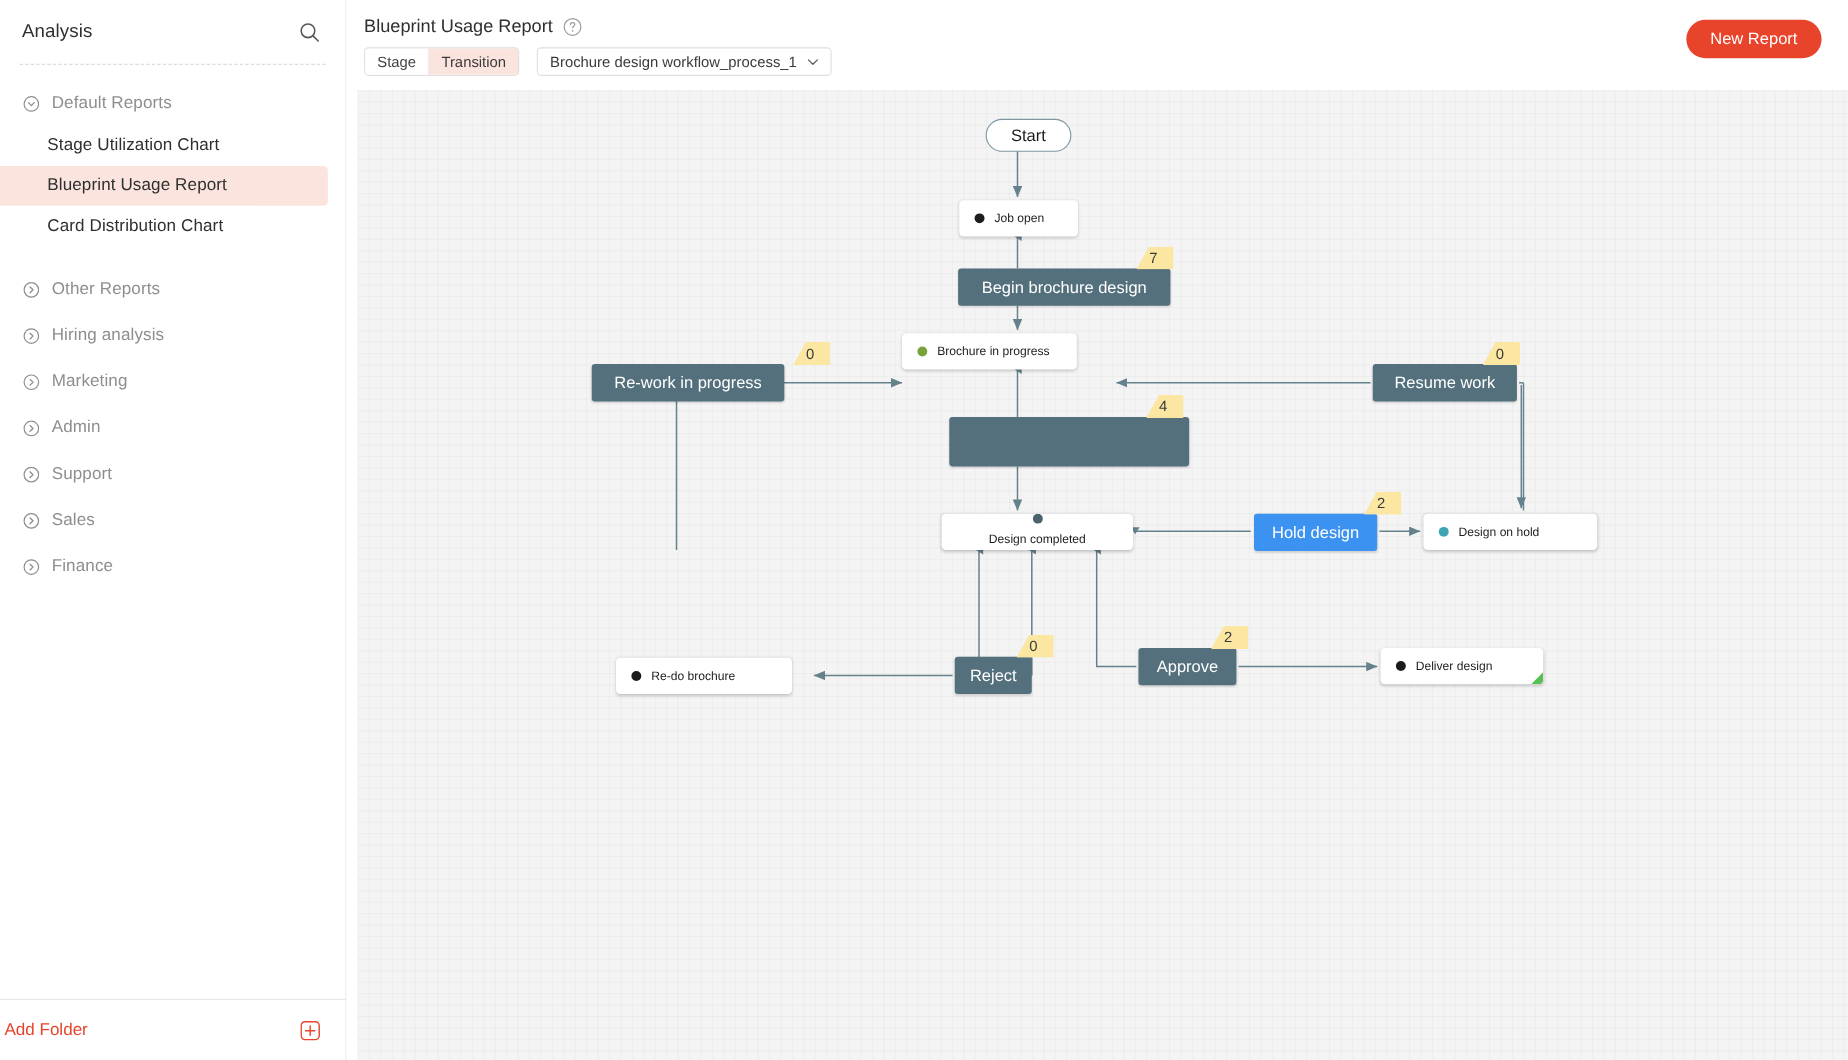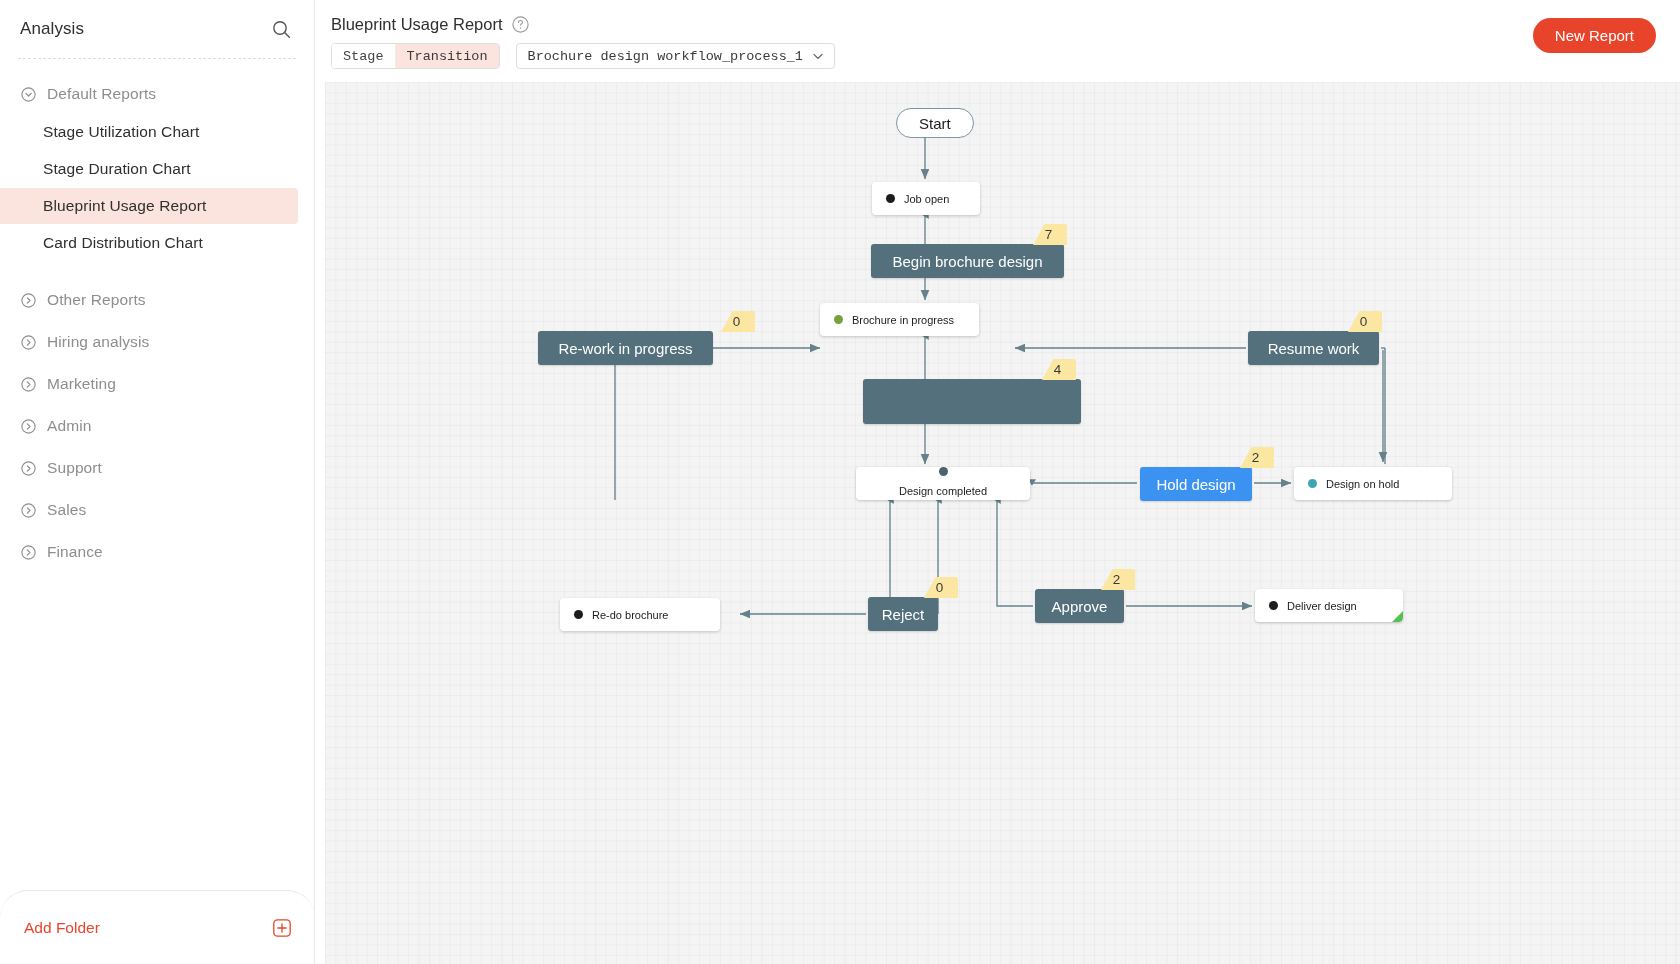--- a/index.html
+++ b/index.html
@@ -45,39 +45,38 @@
     margin: 1px 16px 1px 0;
     border-radius: 0 4px 4px 0;
     cursor: pointer;
     letter-spacing: .1px;
   }
   .sb-item.active { background: #fbe4de; }
   .sb-groups-lower { margin-top: 18px; }
   .sb-groups-lower .sb-group { padding-top: 12px; padding-bottom: 12px; }
   .sb-foot {
     position: absolute; left: 0; bottom: 0;
-    width: 315px; height: 74px;
+    width: 315px; height: 56px;
     border-top: 1px solid #e6e6e6;
     display: flex; align-items: center; justify-content: space-between;
-    padding: 0 24px 0 24px;
-    border-radius: 28px;
+    padding: 0 24px 0 4px;
   }
   .sb-foot-label { color: #e8442b; font-size: 15.5px; cursor: pointer; }
   .sb-foot-add { cursor: pointer; display:flex; }
 
   
   .main { flex: 1 1 auto; position: relative; background: #fff; }
   .topbar { height: 82px; position: relative; }
   .page-title-row {
     display: flex; align-items: center; gap: 9px;
     padding: 15px 0 0 16px;
   }
   .page-title { font-size: 16.5px; color: #2f2f2f; }
   .help-icon { width: 17px; height: 17px; display:flex; cursor: pointer; }
-  .controls-row { display: flex; align-items: center; gap: 16px; padding: 9px 0 0 16px; font-family: Liberation Mono, monospace; }
+  .controls-row { display: flex; align-items: center; gap: 16px; padding: 9px 0 0 16px; }
   .segmented {
     display: flex; border: 1px solid #dedede; border-radius: 4px;
     overflow: hidden; background: #fff; height: 26px;
   }
   .seg {
     font-size: 13.5px; color: #444;
     padding: 0 11px; display:flex; align-items:center;
     cursor: pointer; background:#fff;
   }
   .seg + .seg { border-left: 1px solid #ececec; }
@@ -199,21 +198,20 @@
         <span style="display:flex">
           <svg width="15" height="15" viewBox="0 0 15 15" fill="none">
             <circle cx="7.5" cy="7.5" r="6.6" stroke="#8e8e8e" stroke-width="1.1"></circle>
             <path d="M4.9 6.3 L7.5 9 L10.1 6.3" stroke="#8e8e8e" stroke-width="1.2" fill="none" stroke-linecap="round" stroke-linejoin="round"></path>
           </svg>
         </span>
         <span class="sb-group-label">Default Reports</span>
       </div>
 
       <div class="sb-item">Stage Utilization Chart</div>
-      <div class="sb-item">Stage Duration Chart</div>
       <div class="sb-item active">Blueprint Usage Report</div>
       <div class="sb-item">Card Distribution Chart</div>
 
       <div class="sb-groups-lower">
         <div class="sb-group">
           <span style="display:flex">
             <svg width="15" height="15" viewBox="0 0 15 15" fill="none">
                 <circle cx="7.5" cy="7.5" r="6.6" stroke="#8e8e8e" stroke-width="1.1"></circle>
                 <path d="M6.3 4.9 L9 7.5 L6.3 10.1" stroke="#8e8e8e" stroke-width="1.2" fill="none" stroke-linecap="round" stroke-linejoin="round"></path>
               </svg>

